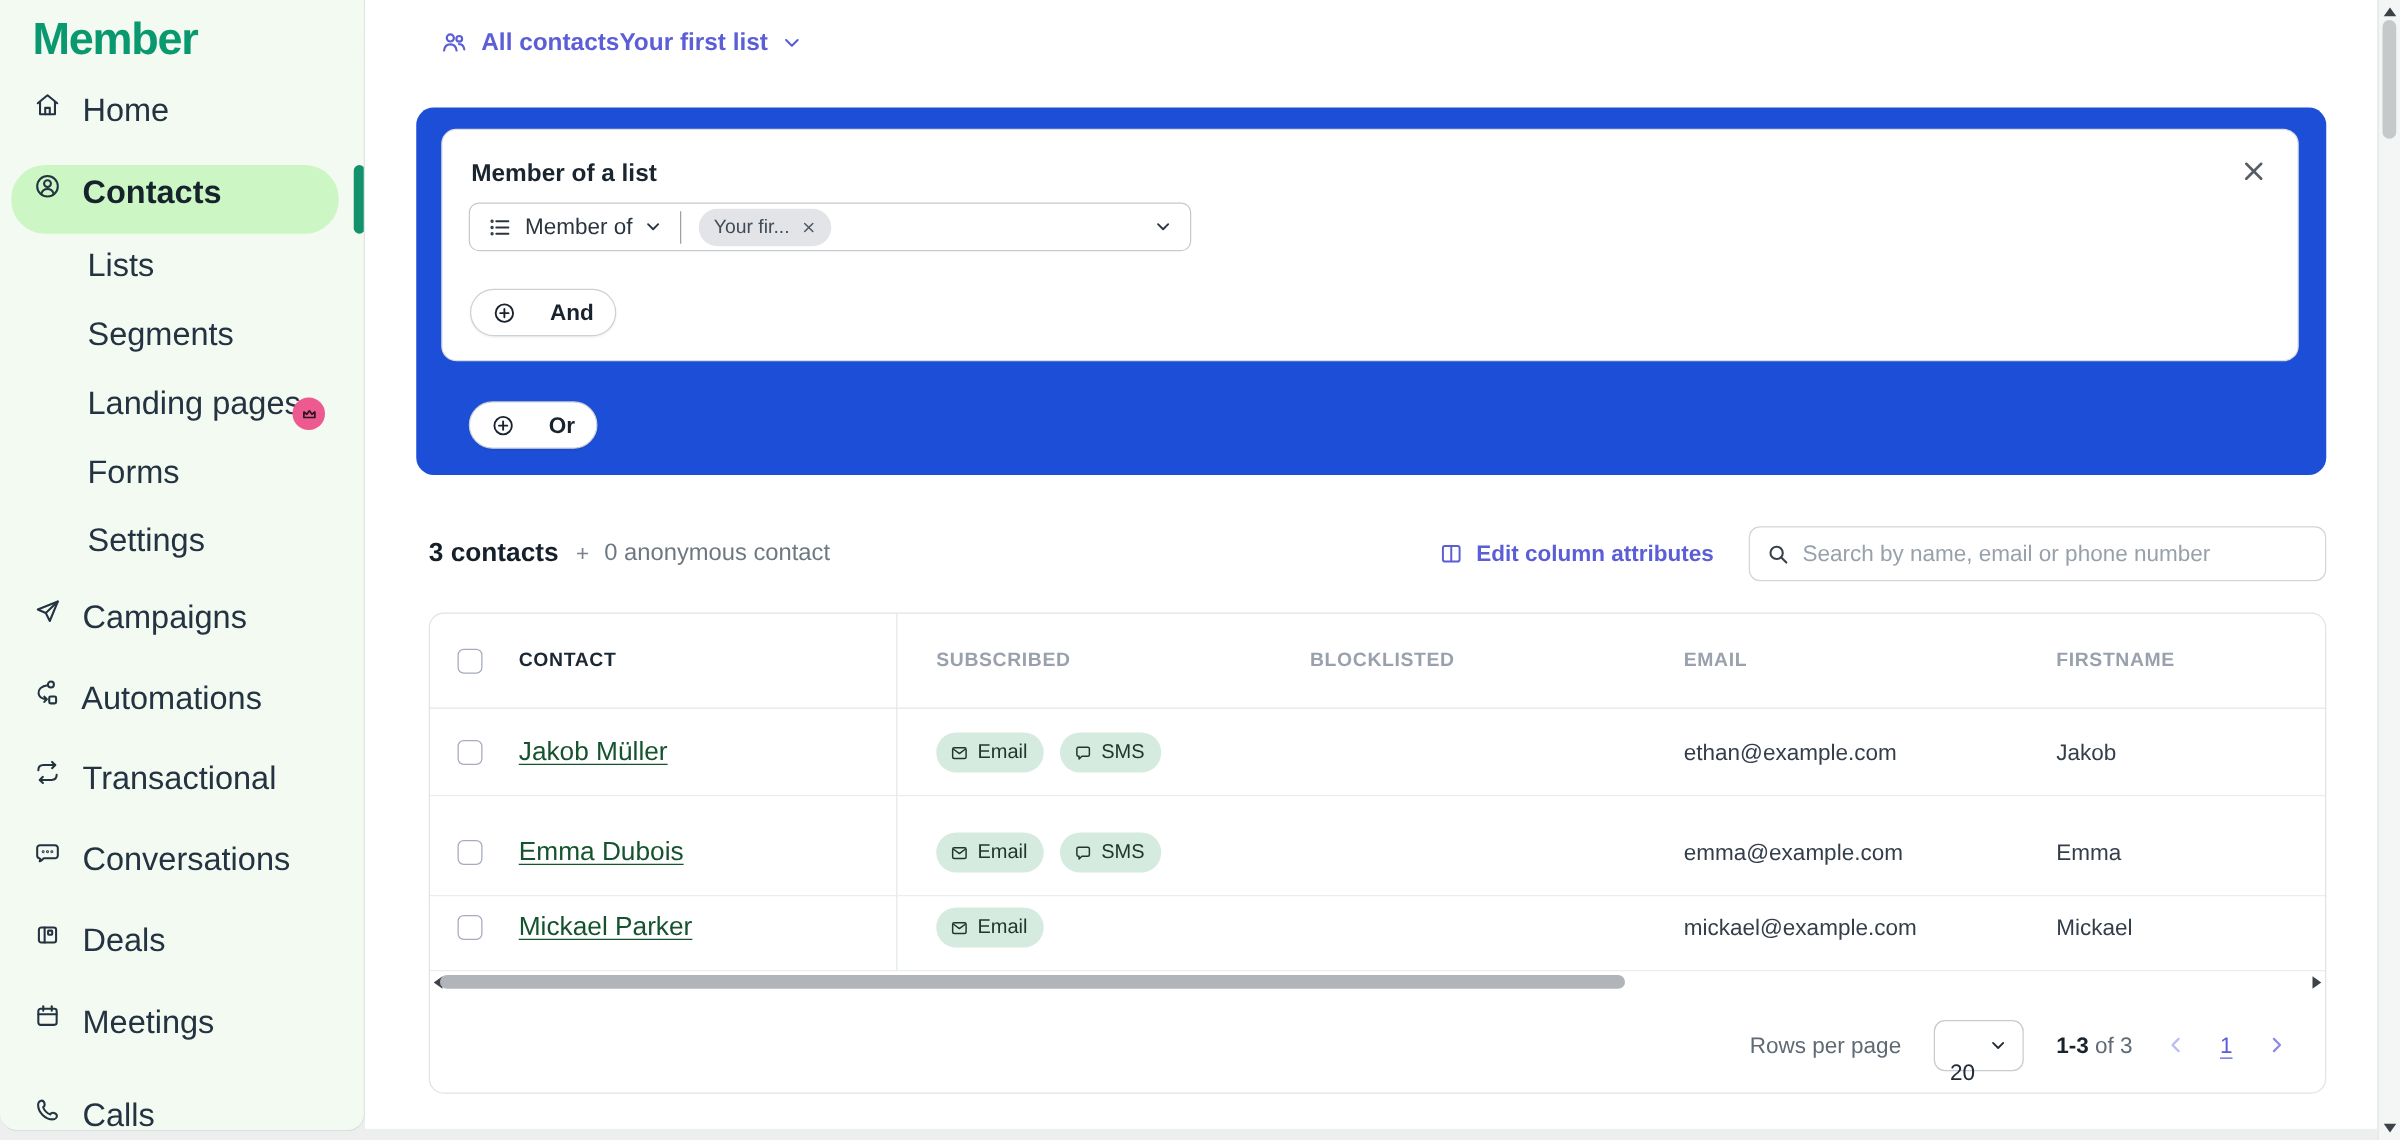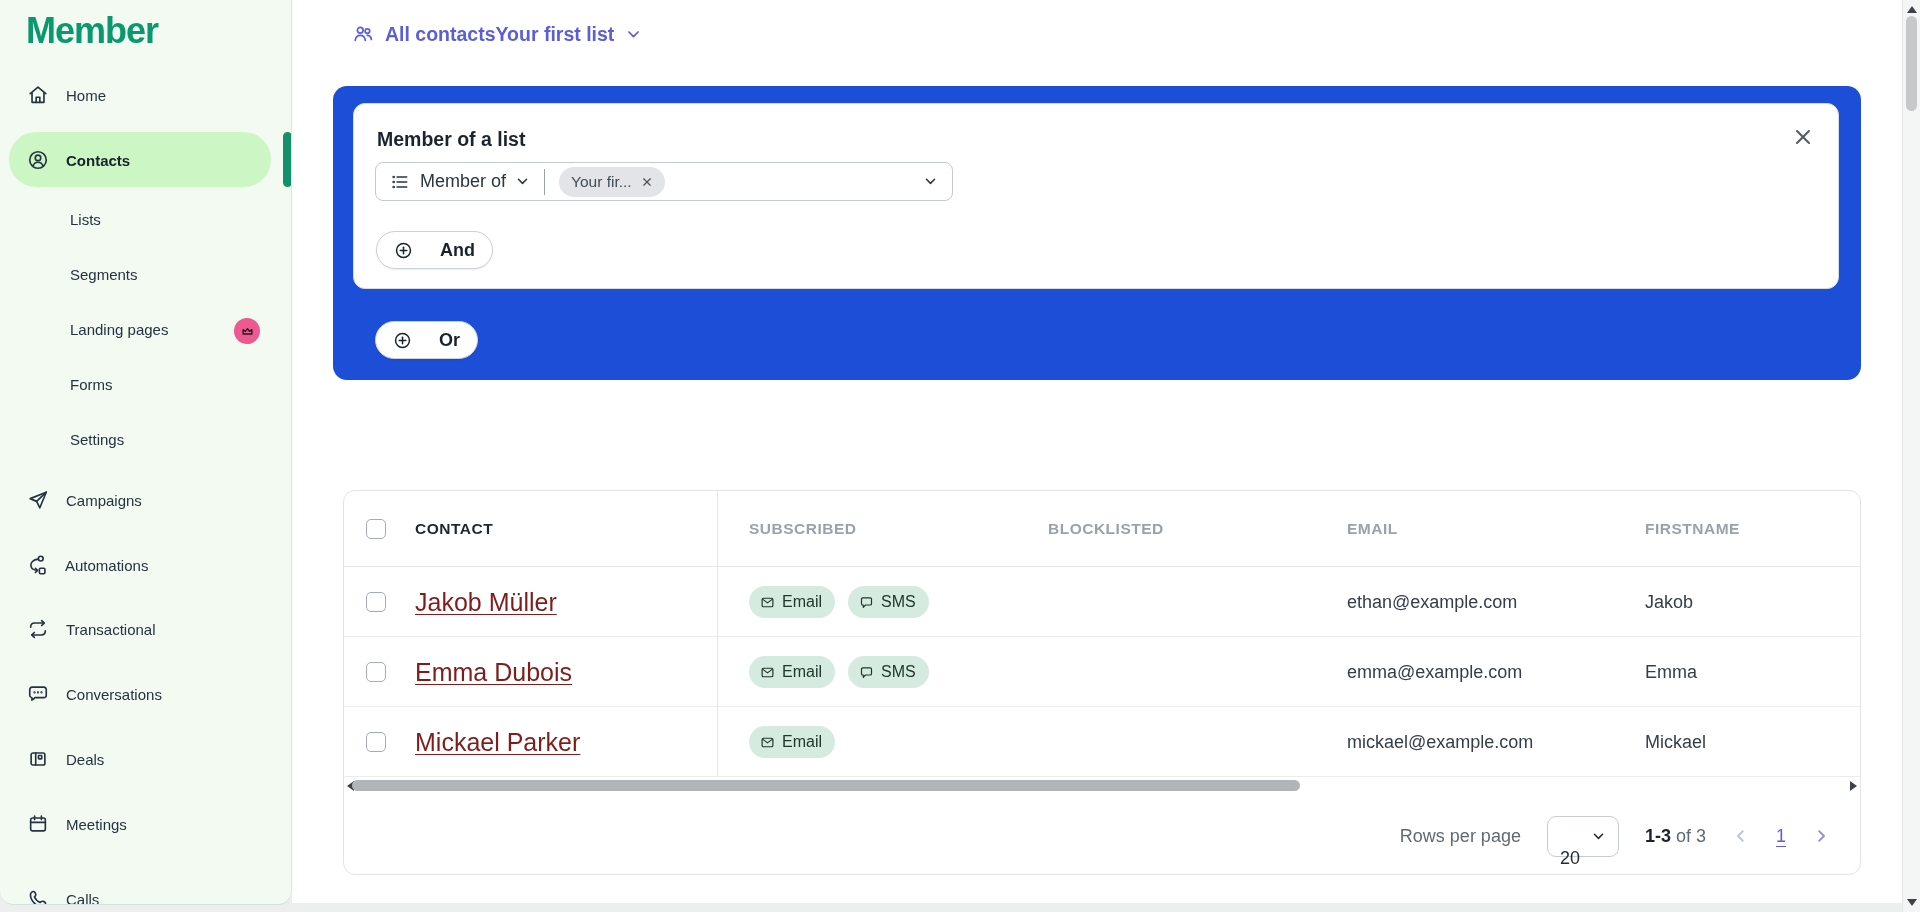--- a/index.html
+++ b/index.html
@@ -22,22 +22,22 @@
     position:absolute; left:0; top:0; width:292px; height:905px;
     background:#f3faf1; z-index:2; overflow:hidden;
     border-right:1px solid #dde7e2; border-bottom:1px solid #d3e2de;
     border-radius:0 0 14px 14px;
   }
   .logo { position:absolute; left:26px; top:10px; font-size:36px; font-weight:700; color:#0a996f; letter-spacing:-1px; }
   .active-pill { position:absolute; left:9px; top:132px; width:262px; height:55px; background:#cdf6c5; border-radius:27px; }
   .active-bar { position:absolute; left:283px; top:132px; width:9px; height:55px; background:#12916b; border-radius:5px; }
   .nav-item {
     position:absolute; left:0; width:292px; height:44px;
-    display:flex; align-items:center; gap:17px; padding-left:27px;
-    font-size:15px; color:#243341; cursor:pointer;
+    display:flex; gap:17px; padding-left:27px;
+    font-size:26px; color:#243341; cursor:pointer;
   }
   .nav-item .icn { width:22px; height:22px; color:#243341; flex:0 0 auto; }
   .nav-item.sub { padding-left:70px; }
   .nav-item.active { font-weight:700; color:#16222c; }
   .crown-badge {
     position:absolute; left:234px; top:318px; width:26px; height:26px;
     background:#ec5a90; border-radius:50%;
     display:flex; align-items:center; justify-content:center; color:#2a1420;
   }
 
@@ -98,21 +98,21 @@
   
   .table-card { position:absolute; left:343px; top:490px; width:1518px; height:385px; background:#fff; border:1px solid #e0e4e7; border-radius:12px; }
   .thead { position:absolute; left:0; top:0; width:1516px; height:76px; border-bottom:1px solid #e4e8eb; }
   .hcell { position:absolute; top:0; height:76px; display:flex; align-items:center; font-size:15.5px; font-weight:700; letter-spacing:.5px; color:#99a2ac; }
   .hcell.first { color:#1c2733; }
   .col-sep { position:absolute; left:373px; top:0; width:1px; height:286px; background:#e4e8eb; }
   .trow { position:absolute; left:0; width:1516px; height:70px; border-bottom:1px solid #e9edef; }
   .cell { position:absolute; top:0; height:70px; display:flex; align-items:center; font-size:18px; color:#333e4a; }
   .c-check { left:22px; } .c-name { left:71px; } .c-sub { left:405px; } .c-email { left:1003px; } .c-first { left:1301px; }
   .checkbox { width:20px; height:20px; border:1.6px solid #a5abbd; border-radius:5px; background:#fff; cursor:pointer; }
-  .name-link { color:#7f1d1d; font-size:25px; text-decoration:underline; text-underline-offset:3px; text-decoration-thickness:1px; cursor:pointer; }
+  .name-link { color:#14532d; font-size:21px; text-decoration:underline; text-underline-offset:3px; text-decoration-thickness:1px; cursor:pointer; }
   .badges { display:flex; gap:13px; }
   .badge {
     height:32px; background:#d6ebdf; border-radius:16px;
     display:flex; align-items:center; gap:7px; padding:0 13px 0 11px;
     font-size:16px; color:#20372c;
   }
   .badge .icn { width:15px; height:15px; }
 
   
   .h-scroll { position:absolute; left:1px; top:287px; width:1514px; height:15px; }
@@ -301,20 +301,41 @@
       </button>
     </div>
     <button class="pill-btn or-btn">
       <svg class="icn">
           <use href="#i-plus-circle"></use>
         </svg>
       <span>Or</span>
     </button>
   </div>
 
+  <div class="summary-row">
+    <div class="summary-left">
+      <span class="count">3 contacts</span>
+      <span class="plus">+</span>
+      <span class="anon">0 anonymous contact</span>
+    </div>
+    <div class="summary-right">
+      <div class="edit-cols">
+        <svg class="icn">
+            <use href="#i-columns"></use>
+          </svg>
+        <span>Edit column attributes</span>
+      </div>
+      <div class="search-box">
+        <svg class="icn">
+            <use href="#i-search"></use>
+          </svg>
+        <input type="text" placeholder="Search by name, email or phone number" style="">
+      </div>
+    </div>
+  </div>
 
   <div class="table-card">
     <div class="thead">
       <div class="hcell c-check">
           <span class="checkbox"></span>
         </div>
       <div class="hcell first c-name">CONTACT</div>
       <div class="hcell c-sub">SUBSCRIBED</div>
       <div class="hcell c-block" style="left:704px;">BLOCKLISTED</div>
       <div class="hcell c-email">EMAIL</div>
@@ -342,21 +363,21 @@
                 <use href="#i-sms"></use>
               </svg>
             <span>SMS</span>
           </span>
         </div>
       </div>
       <div class="cell c-email">ethan@example.com</div>
       <div class="cell c-first">Jakob</div>
     </div>
 
-    <div class="trow" style="top:146px;">
+    <div class="trow" style="top:156px;">
       <div class="cell c-check">
           <span class="checkbox"></span>
         </div>
       <div class="cell c-name">
           <a class="name-link">Emma Dubois</a>
         </div>
       <div class="cell c-sub">
         <div class="badges">
           <span class="badge">
             <svg class="icn">

